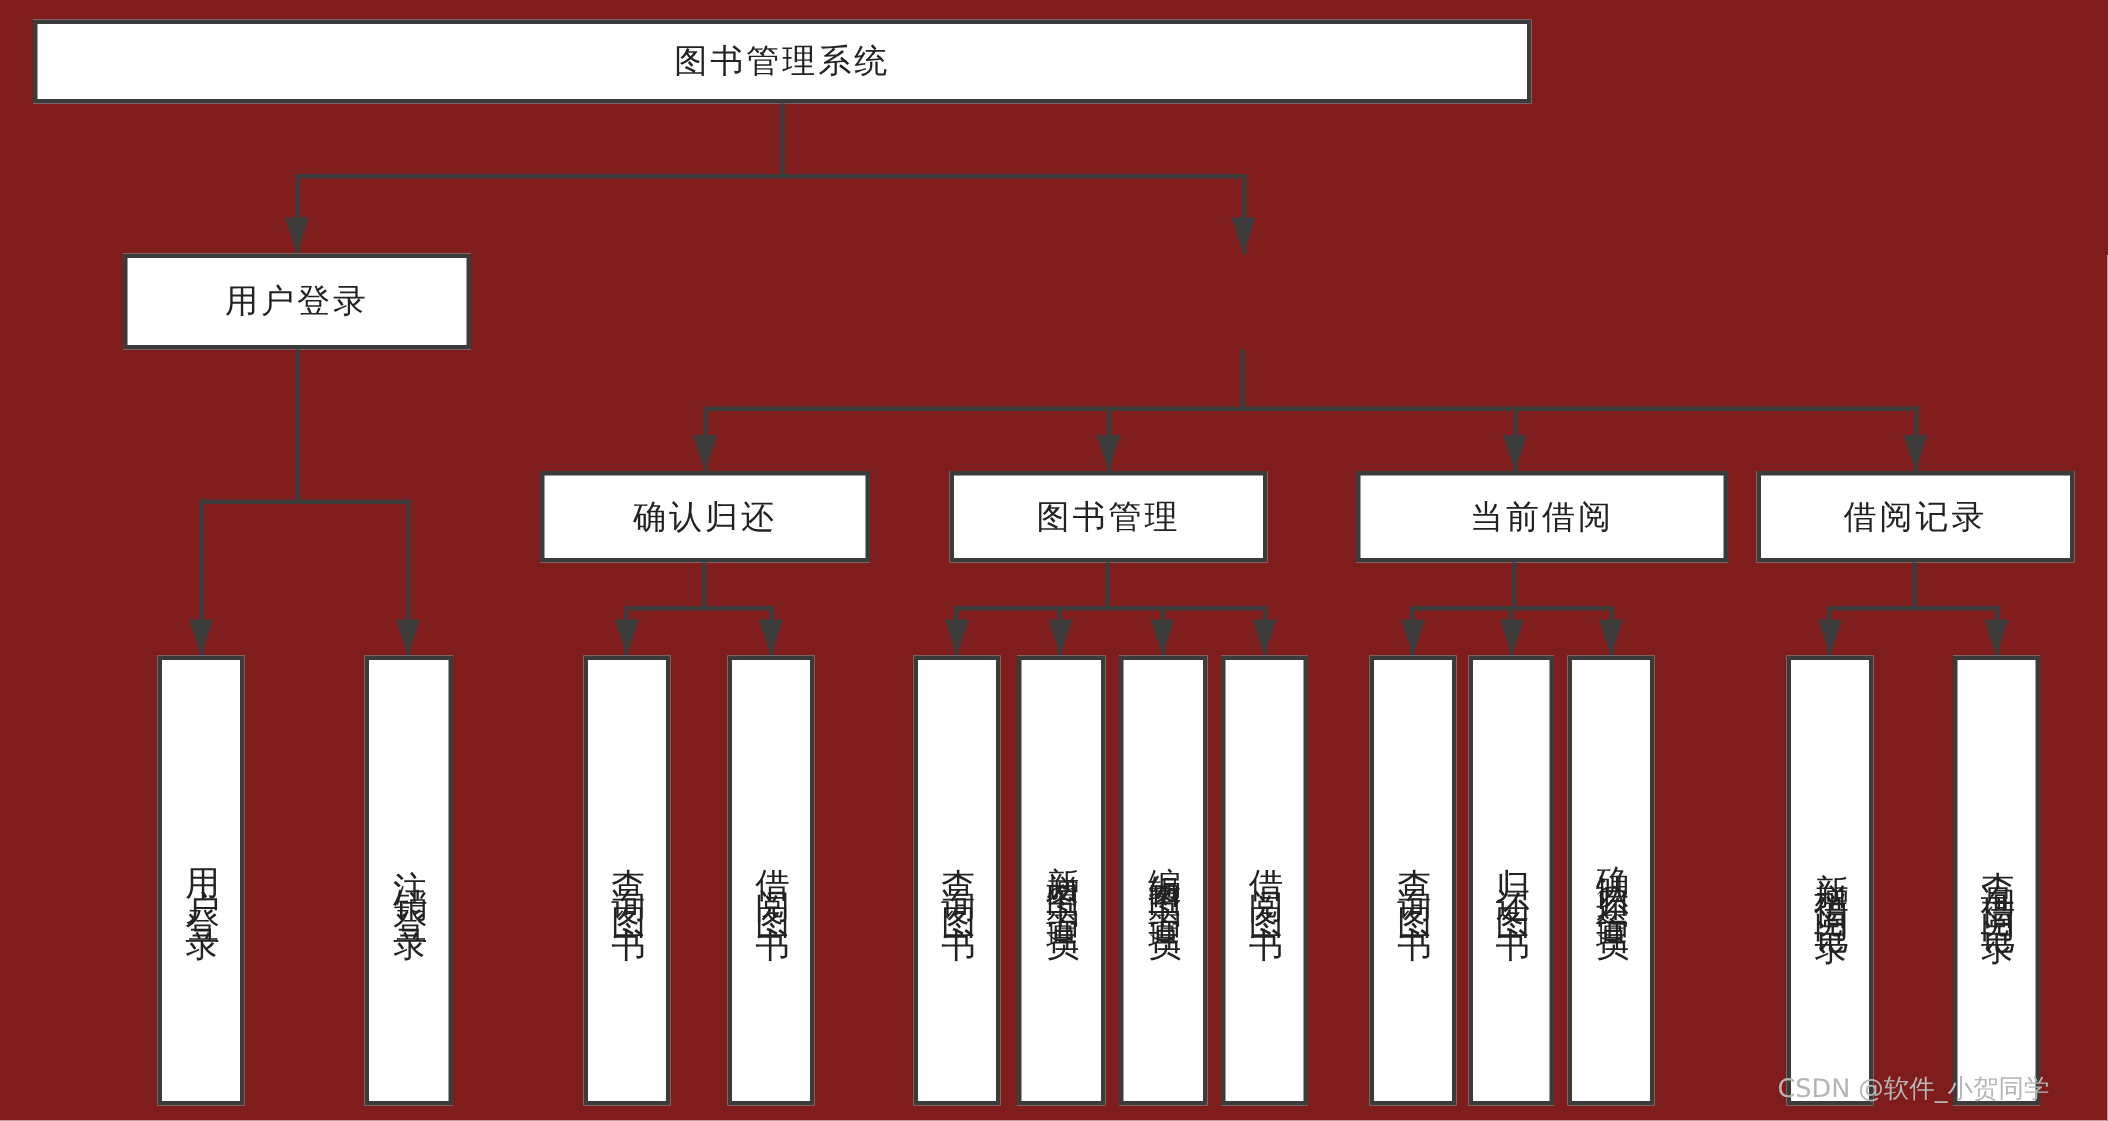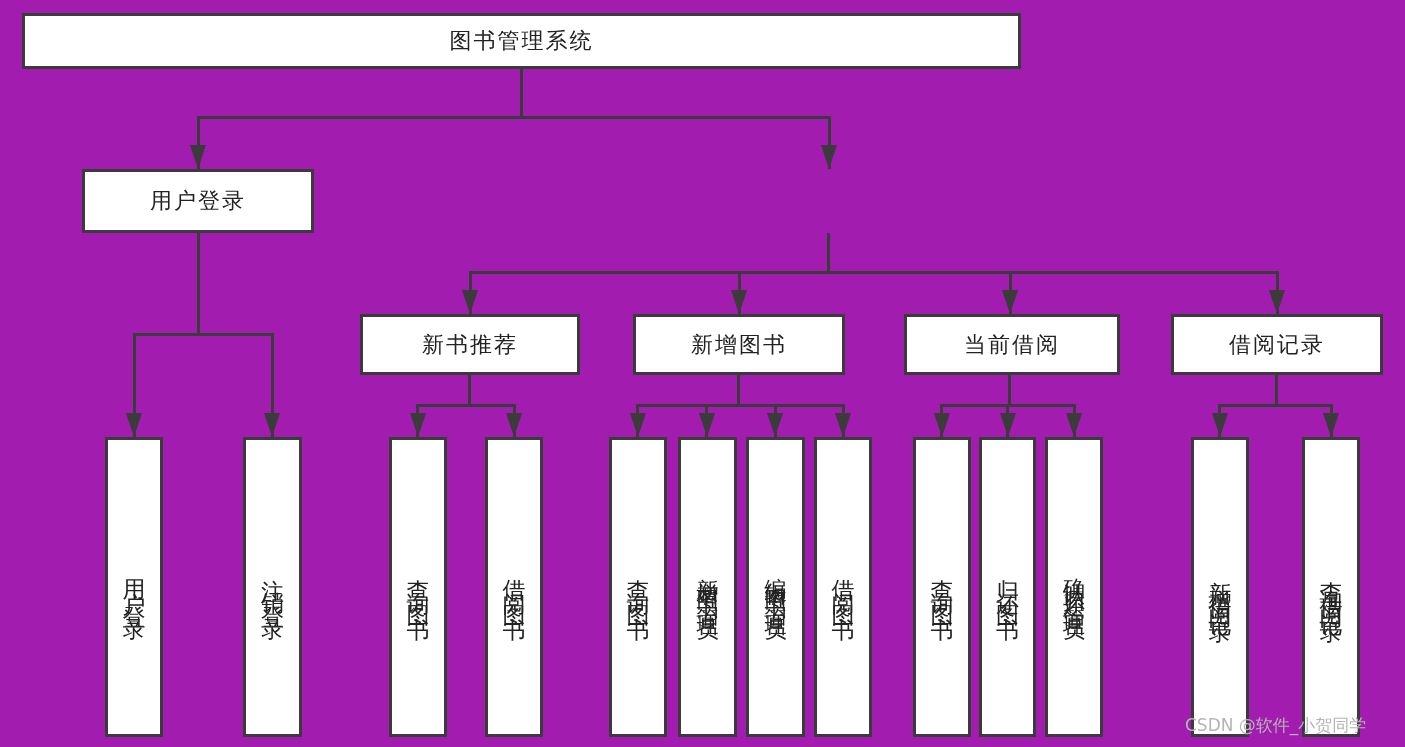--- a/index.html
+++ b/index.html
@@ -1,17 +1,17 @@
 <!DOCTYPE html>
 <html style="--line: #3b3b3b; --wm: #b5b5b5;"><head>
 <meta charset="utf-8">
 <style>
   html,body{margin:0;padding:0;background:#ffffff;}
   .canvas{
-    position:relative;width:1405px;height:747px;background:#a21caf;
+    position:relative;width:1405px;height:747px;background:#7f1d1d;
     font-family:"DejaVu Sans","Liberation Sans",sans-serif;
     color:#222;overflow:hidden;
   }
   .box{
     position:absolute;box-sizing:border-box;background:#fff;
     border:3px solid var(--line,#3b3b3b);
     display:flex;align-items:center;justify-content:center;
     text-align:center;
   }
   .hbox{font-size:22px;letter-spacing:2px;}
@@ -67,26 +67,26 @@
   <div class="vline" style="left:469px;top:271px;height:43px"></div>
   <div class="vline" style="left:738px;top:271px;height:43px"></div>
   <div class="vline" style="left:1009px;top:271px;height:43px"></div>
   <div class="vline" style="left:1276px;top:271px;height:43px"></div>
   <div class="arrow" style="left:462px;top:290px"></div>
   <div class="arrow" style="left:731px;top:290px"></div>
   <div class="arrow" style="left:1002px;top:290px"></div>
   <div class="arrow" style="left:1269px;top:290px"></div>
 
   <div class="box hbox" style="left:360px;top:314px;width:220px;height:61px">
-    <span>新书推荐</span>
+    <span>确认归还</span>
   </div>
   <div class="box hbox" style="left:633px;top:314px;width:212px;height:61px">
-    <span>新增图书</span>
+    <span>图书管理</span>
   </div>
-  <div class="box hbox" style="left:904px;top:314px;width:216px;height:61px">
+  <div class="box hbox" style="left:904px;top:314px;width:248px;height:61px">
     <span>当前借阅</span>
   </div>
   <div class="box hbox" style="left:1171px;top:314px;width:212px;height:61px">
     <span>借阅记录</span>
   </div>
 
   <div class="vline" style="left:468px;top:375px;height:31px"></div>
   <div class="hline" style="left:416px;top:404px;width:100px"></div>
   <div class="vline" style="left:416px;top:404px;height:33px"></div>
   <div class="vline" style="left:513px;top:404px;height:33px"></div>

